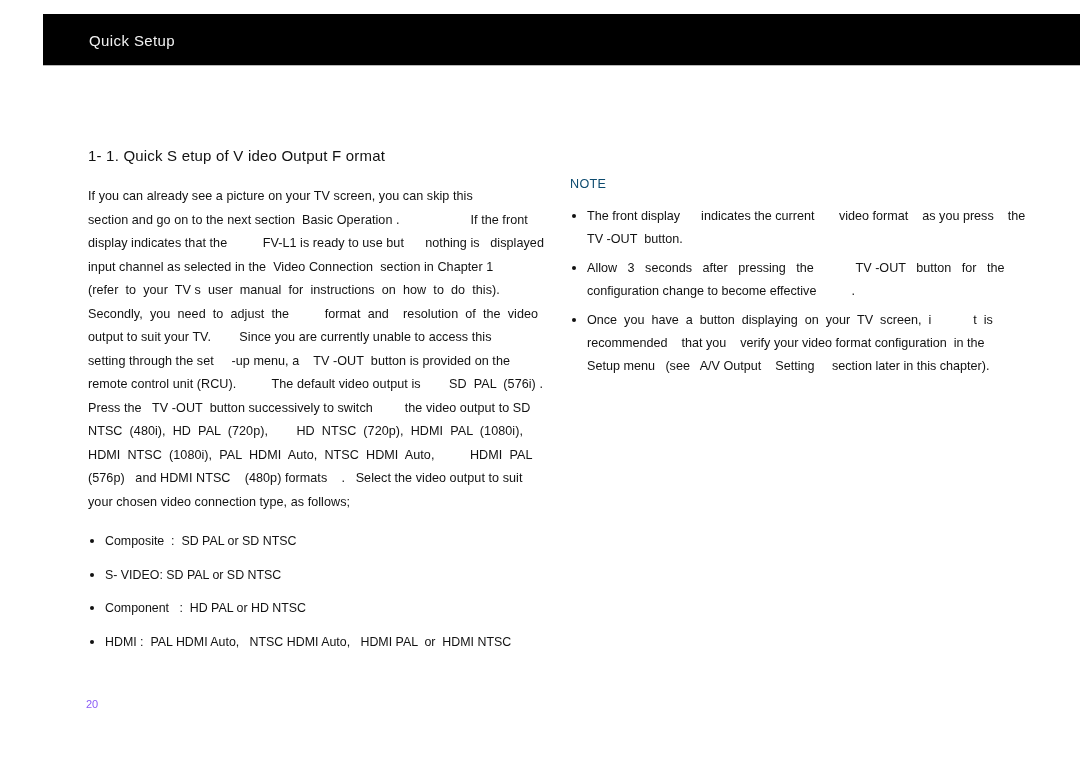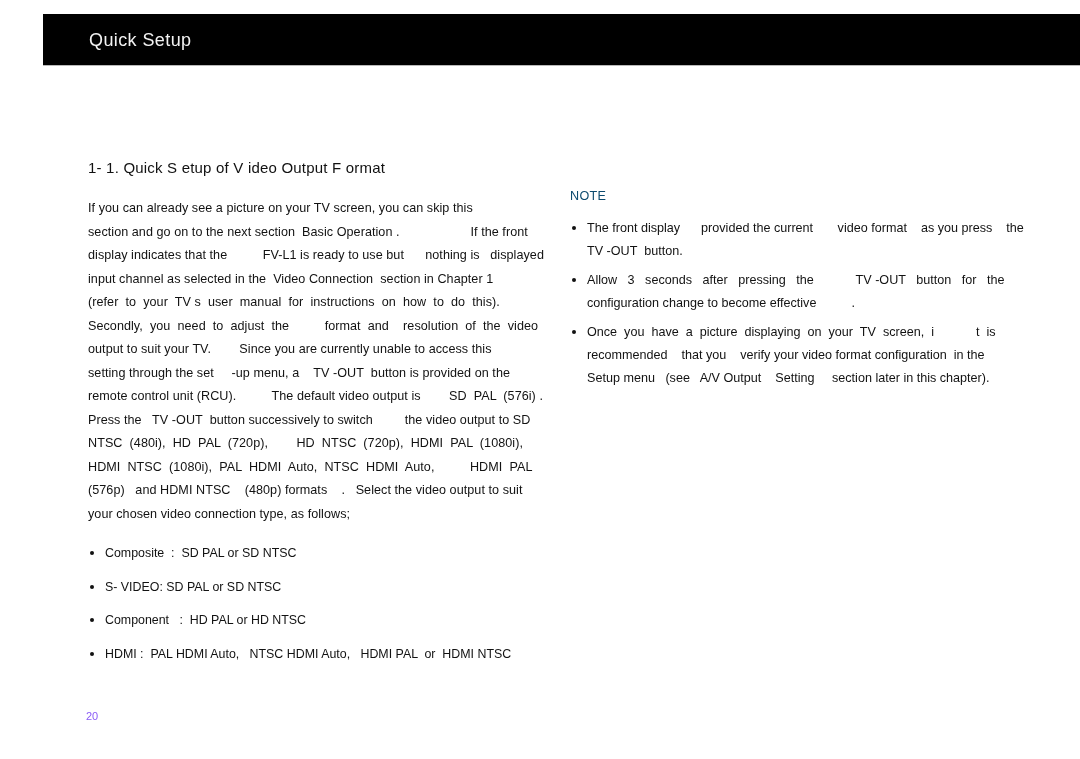--- a/index.html
+++ b/index.html
@@ -25,30 +25,30 @@
     height: 51px;
     background: #000000;
     box-shadow: 0 1px 0 0 #b9b9b9;
   }
   .header-title {
     position: absolute;
     left: 46px;
     top: 50%;
     transform: translateY(-50%);
     color: #f2f2f2;
-    font-size: 18px;
+    font-size: 15px;
     letter-spacing: 0.4px;
     white-space: nowrap;
   }
 
   
   .page {
     position: absolute;
     left: 0;
-    top: 65px;
+    top: 53px;
     width: 876px;
     height: 694px;
   }
 
   .section-heading {
     position: absolute;
     left: 88px;
     top: 94px;
     font-size: 15px;
     color: #111111;
@@ -186,31 +186,31 @@
       <span class="bullet-line">HDMI :  PAL HDMI Auto,   NTSC HDMI Auto,   HDMI PAL  or  HDMI NTSC</span>
     </li>
   </ul>
 
   <div class="col-right">
     <div class="note-title">NOTE</div>
 
     <ul class="bullet-list note-bullets">
       <li class="bullet-item">
         <span class="dot"></span>
-        <span class="bullet-line">The front display      provided the current       video format    as you press    the</span>
+        <span class="bullet-line">The front display      indicates the current       video format    as you press    the</span>
         <span class="bullet-line">TV -OUT  button.</span>
       </li>
       <li class="bullet-item">
         <span class="dot"></span>
         <span class="bullet-line">Allow   3   seconds   after   pressing   the            TV -OUT   button   for   the</span>
         <span class="bullet-line">configuration change to become effective          .</span>
       </li>
       <li class="bullet-item">
         <span class="dot"></span>
-        <span class="bullet-line">Once  you  have  a  picture  displaying  on  your  TV  screen,  i            t  is</span>
+        <span class="bullet-line">Once  you  have  a  button  displaying  on  your  TV  screen,  i            t  is</span>
         <span class="bullet-line">recommended    that you    verify your video format configuration  in the</span>
         <span class="bullet-line">Setup menu   (see   A/V Output    Setting     section later in this chapter).</span>
       </li>
     </ul>
   </div>
 
   <div class="page-number">20</div>
 
 </div>
 

